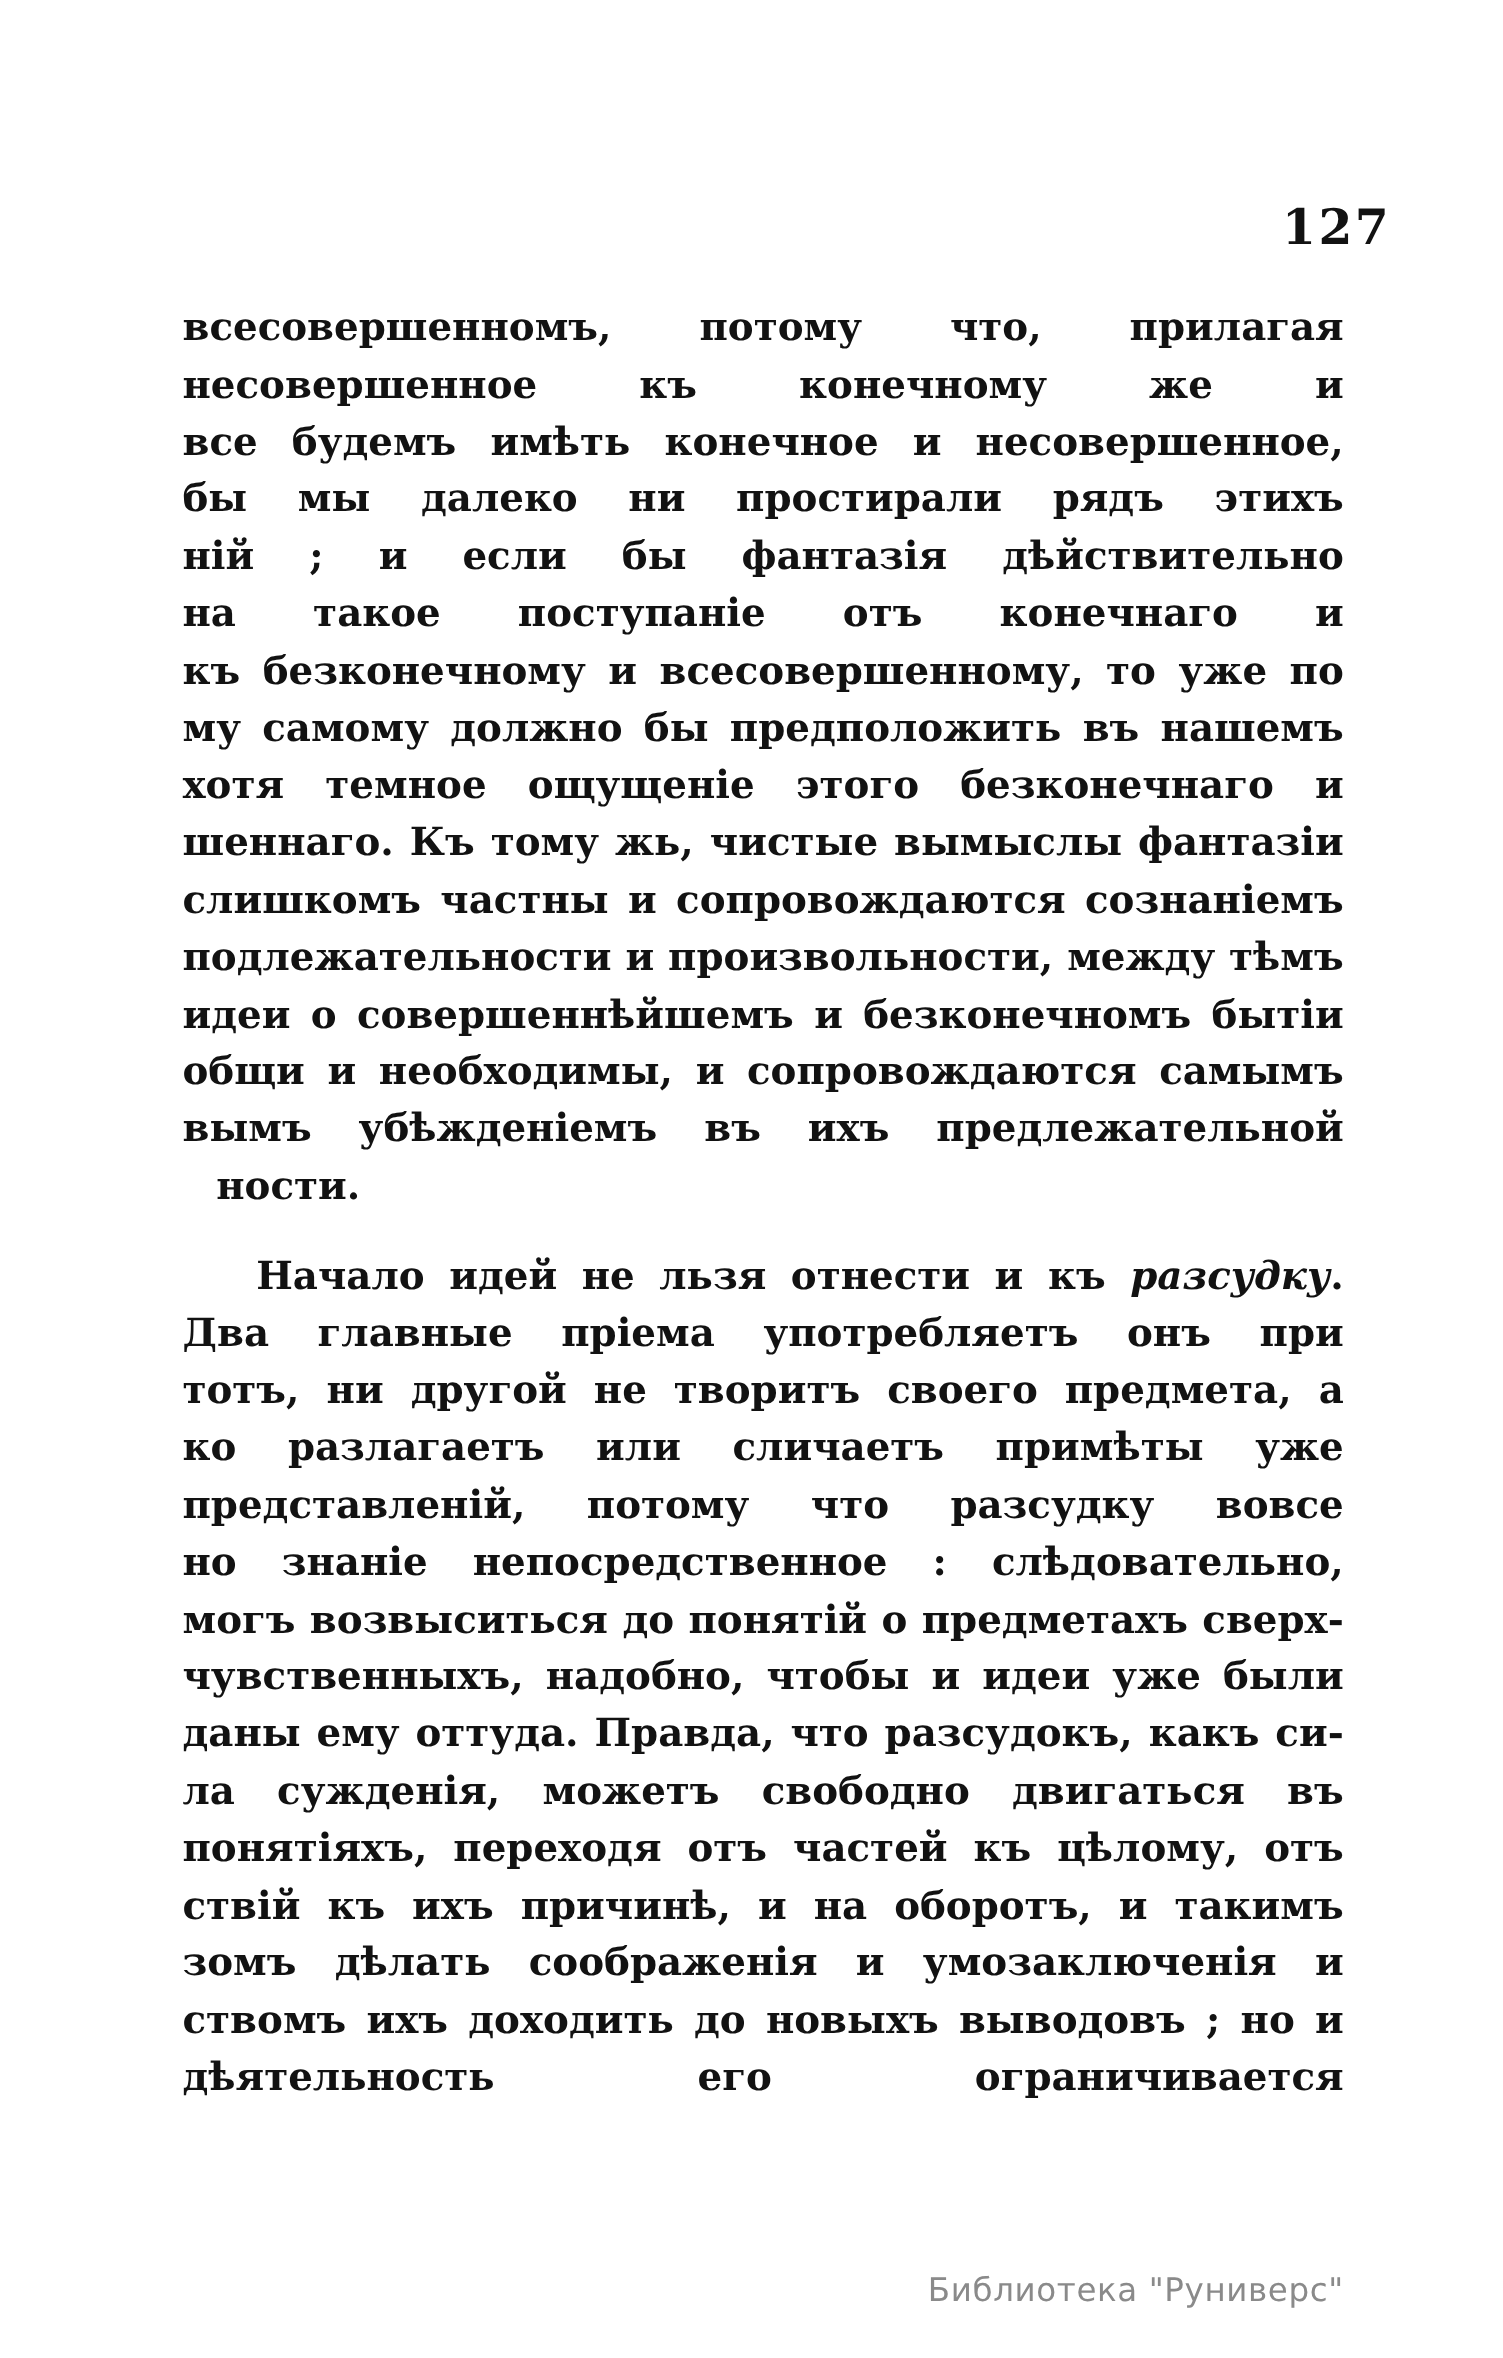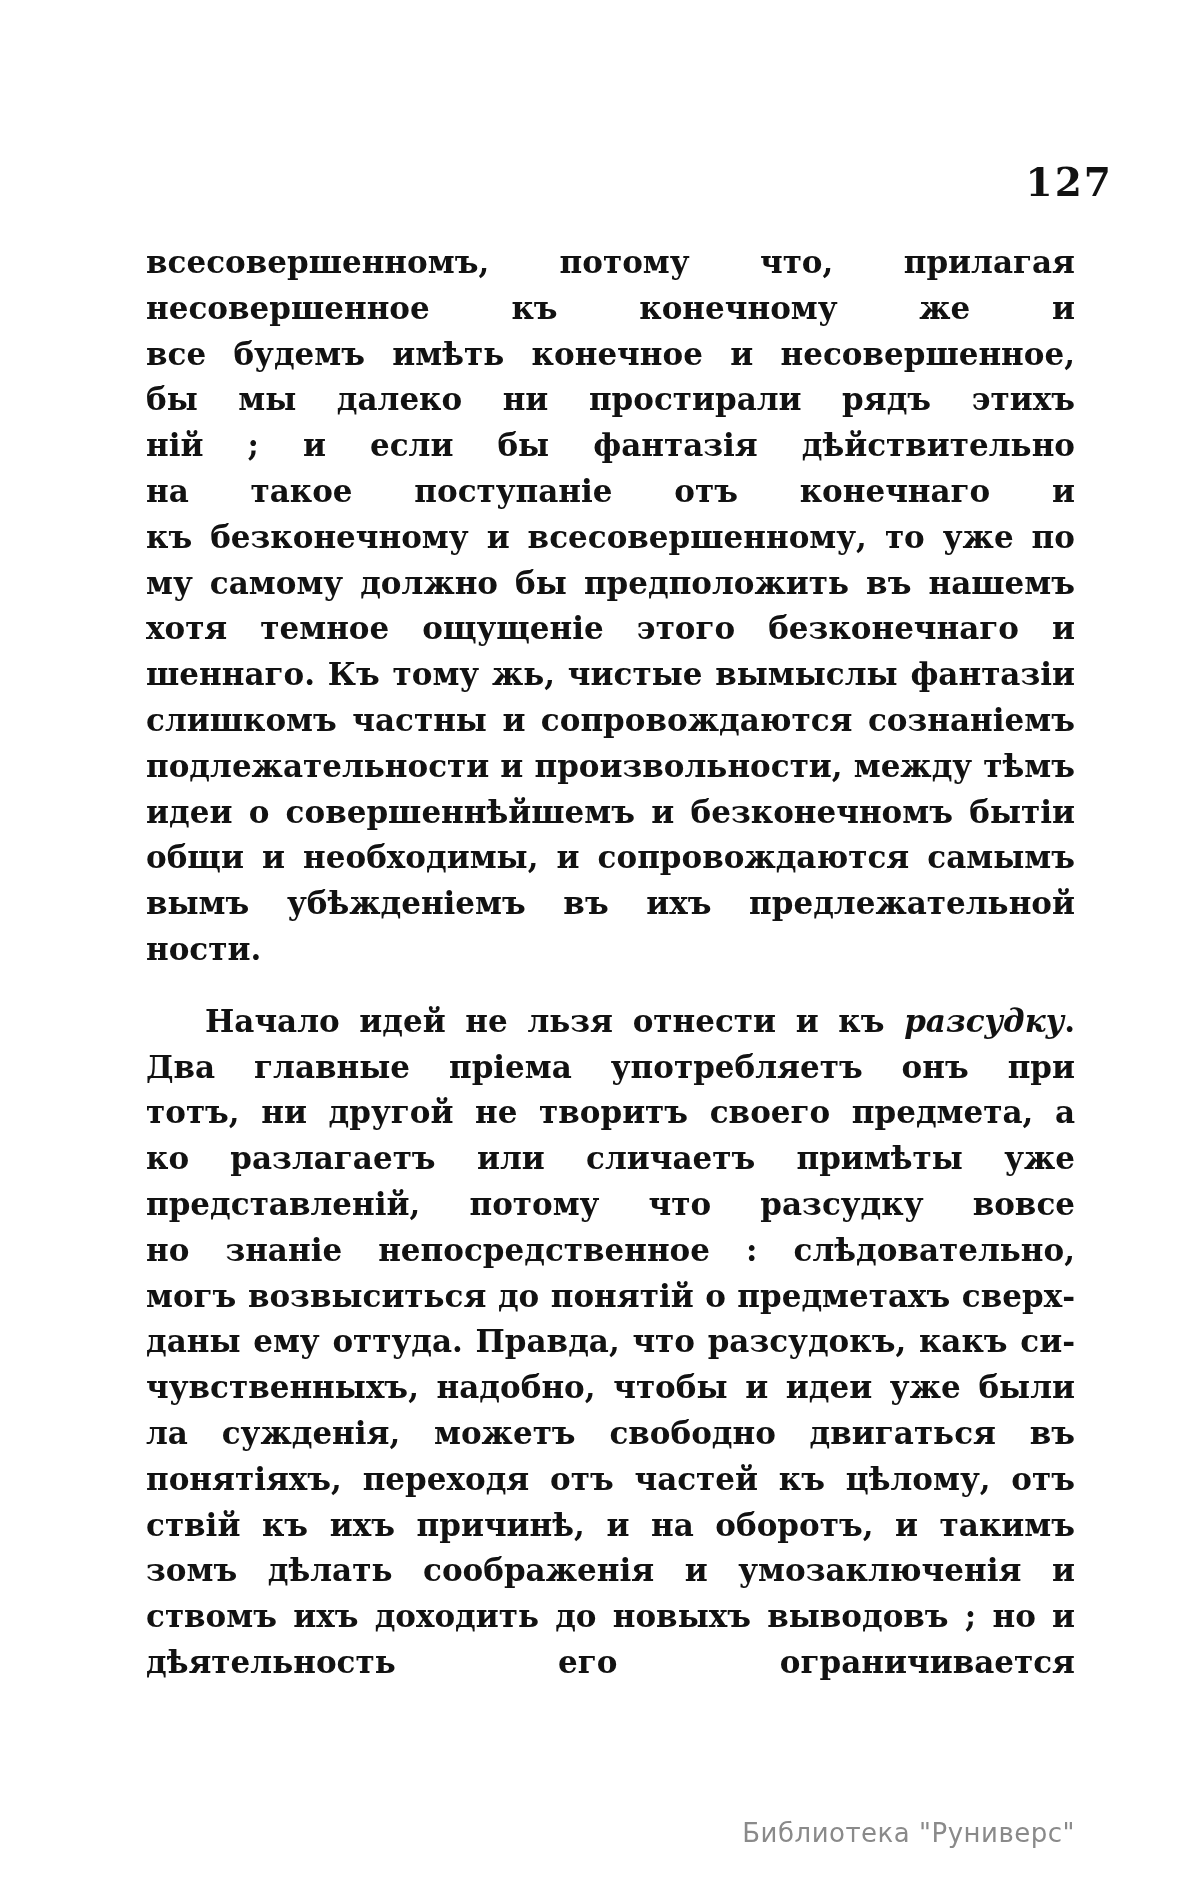--- a/index.html
+++ b/index.html
@@ -55,21 +55,21 @@
     line-height: 45.8px;
   }
   .line {
     height: 45.8px;
     overflow: hidden;
     text-align: justify;
     text-align-last: justify;
     white-space: normal;
   }
   .line.indent { text-indent: 59px; margin-top: 26px; }
-  .line.no-justify { text-align-last: left; }
+  .line.no-justify { text-align-last: left; margin-left: 27px; }
   .line em { font-style: italic; font-weight: bold; }
   
   .watermark {
     position: absolute;
     top: 1818px;
     left: 146px;
     width: 929px;
     text-align: right;
     font-family: "DejaVu Sans", sans-serif;
     font-size: 26px;
@@ -104,22 +104,22 @@
       <div class="line"><span>общи и необходимы, и сопровождаются самымъ жи-</span></div>
       <div class="line"><span>вымъ убѣжденіемъ въ ихъ предлежательной истин-</span></div>
       <div class="line no-justify"><span>ности.</span></div>
       <div class="line indent"><span>Начало идей не льзя отнести и къ </span><em>разсудку</em><span>.</span></div>
       <div class="line"><span>Два главные пріема употребляетъ онъ при образо-</span></div>
       <div class="line"><span>тотъ, ни другой не творитъ своего предмета, а толь-</span></div>
       <div class="line"><span>ко разлагаетъ или сличаетъ примѣты уже данныхъ</span></div>
       <div class="line"><span>представленій, потому что разсудку вовсе несвойствен-</span></div>
       <div class="line"><span>но знаніе непосредственное : слѣдовательно, чтобы онъ</span></div>
       <div class="line"><span>могъ возвыситься до понятій о предметахъ сверх-</span></div>
+      <div class="line"><span>чувственныхъ, надобно, чтобы и идеи уже были</span></div>
       <div class="line"><span>даны ему оттуда.  Правда, что разсудокъ, какъ си-</span></div>
-      <div class="line"><span>чувственныхъ, надобно, чтобы и идеи уже были</span></div>
       <div class="line"><span>ла сужденія, можетъ свободно двигаться въ своихъ</span></div>
       <div class="line"><span>понятіяхъ, переходя отъ частей къ цѣлому, отъ дѣй-</span></div>
       <div class="line"><span>ствій къ ихъ причинѣ, и на оборотъ, и такимъ обра-</span></div>
       <div class="line"><span>зомъ дѣлать соображенія и умозаключенія и посред-</span></div>
       <div class="line"><span>ствомъ ихъ доходить до новыхъ выводовъ ; но и эта</span></div>
       <div class="line"><span>дѣятельность его ограничивается опредѣленнымъ кру-</span></div>
     </div>
 
   <div class="watermark">Библиотека "Руниверс"</div>
 

